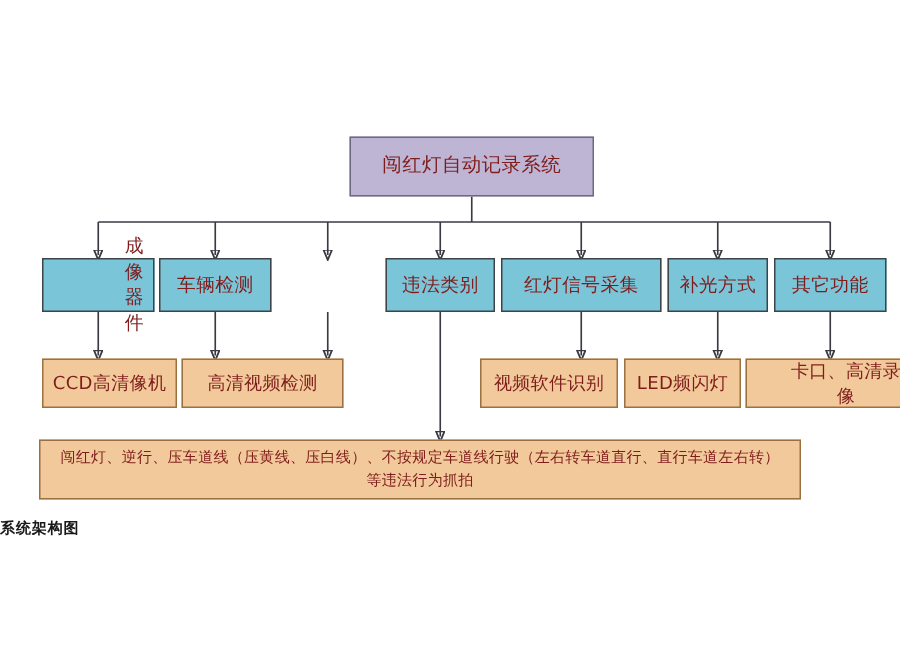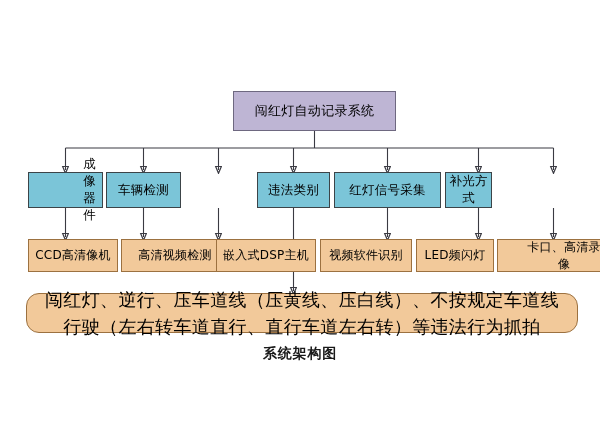--- a/index.html
+++ b/index.html
@@ -25,21 +25,21 @@
 
   
   .node {
     position: absolute;
     box-sizing: border-box;
     border: 1px solid #4a4a55;
     display: flex;
     align-items: center;
     justify-content: center;
     text-align: center;
-    color: #000000;
+    color: #7f1d1d;
     line-height: 1.35;
     letter-spacing: 0.02em;
   }
 
   
   .node-root {
     background: #beb5d4;
     border-color: #6e6880;
     font-size: 13px;
     left: 233px;
@@ -63,43 +63,42 @@
     border-color: #9c7140;
     font-size: 12px;
     top: 239px;
     height: 33px;
   }
 
   
   .node-bottom {
     background: #f2c99a;
     border-color: #9c7140;
-    font-size: 18px;
+    font-size: 10px;
     left: 26px;
     top: 293px;
-    width: 552px;
+    width: 508px;
     height: 40px;
     padding: 0 10px;
-    border-radius: 13px;
   }
   .node-bottom .btext {
     display: block;
     width: 100%;
     text-align: center;
     line-height: 1.5;
   }
 
   
   .caption {
     position: absolute;
     left: 0;
     top: 345px;
     width: 600px;
-    text-align: center;
-    font-size: 14px;
+    text-align: left;
+    font-size: 10px;
     font-weight: bold;
     color: #1a1a1a;
     letter-spacing: 0.06em;
   }
 
   
   #connectors {
     position: absolute;
     left: 0; top: 0;
     width: 600px;
@@ -145,25 +144,25 @@
 
     <line x1="293.5" y1="208" x2="293.5" y2="291" marker-end="url(#arrow)"></line>
   </svg>
 
   <div class="node node-root">闯红灯自动记录系统</div>
 
   <div class="node node-l2" style="left:28px;  width:75px;padding-left:48px;">成像器件</div>
   <div class="node node-l2" style="left:106px; width:75px;">车辆检测</div>
   <div class="node node-l2" style="left:257px; width:73px;">违法类别</div>
   <div class="node node-l2" style="left:334px; width:107px;">红灯信号采集</div>
-  <div class="node node-l2" style="left:445px; width:47px;">补光方式</div>
+  <div class="node node-l2" style="left:445px; width:67px;">补光方式</div>
+  <div class="node node-l2" style="left:516px; width:75px;">其它功能</div>
 
   <div class="node node-l3" style="left:28px;  width:90px;">CCD高清像机</div>
   <div class="node node-l3" style="left:121px; width:108px;">高清视频检测</div>
-  <div class="node node-l3" style="left:216px; width:100px;">嵌入式DSP主机</div>
   <div class="node node-l3" style="left:320px; width:92px;">视频软件识别</div>
   <div class="node node-l3" style="left:416px; width:78px;">LED频闪灯</div>
   <div class="node node-l3" style="left:497px; width:106px;padding-left:28px;">卡口、高清录像</div>
 
   <div class="node node-bottom">
     <span class="btext">闯红灯、逆行、压车道线（压黄线、压白线）、不按规定车道线行驶（左右转车道直行、直行车道左右转）等违法行为抓拍</span>
   </div>
 
   <div class="caption">系统架构图</div>
 

